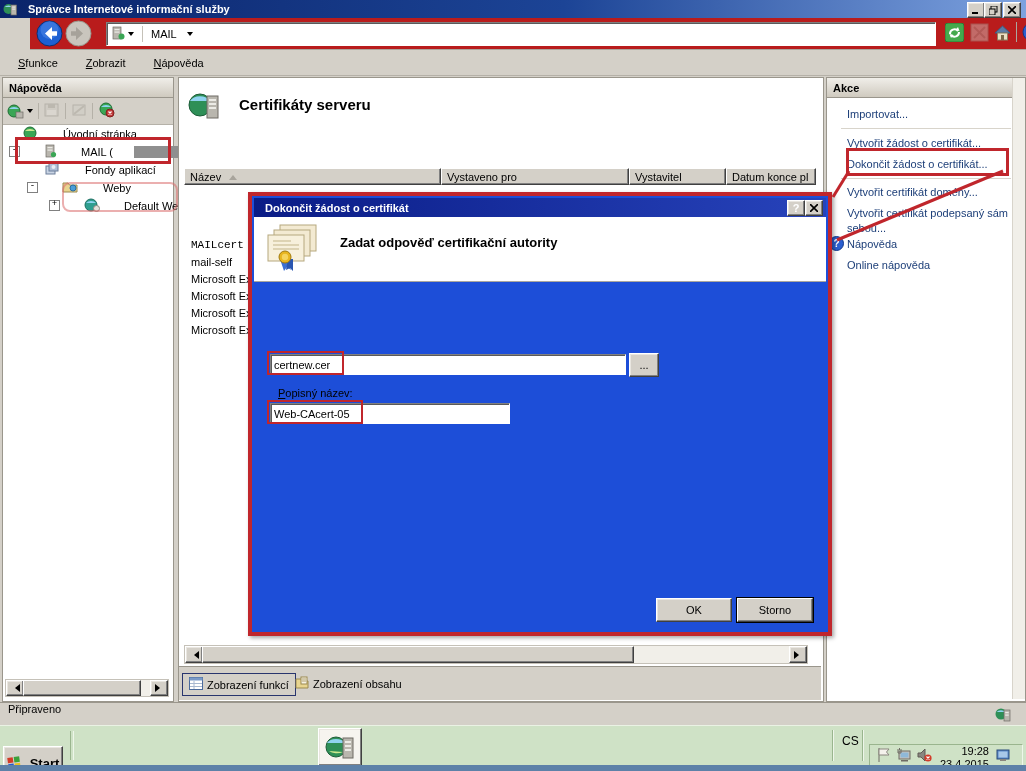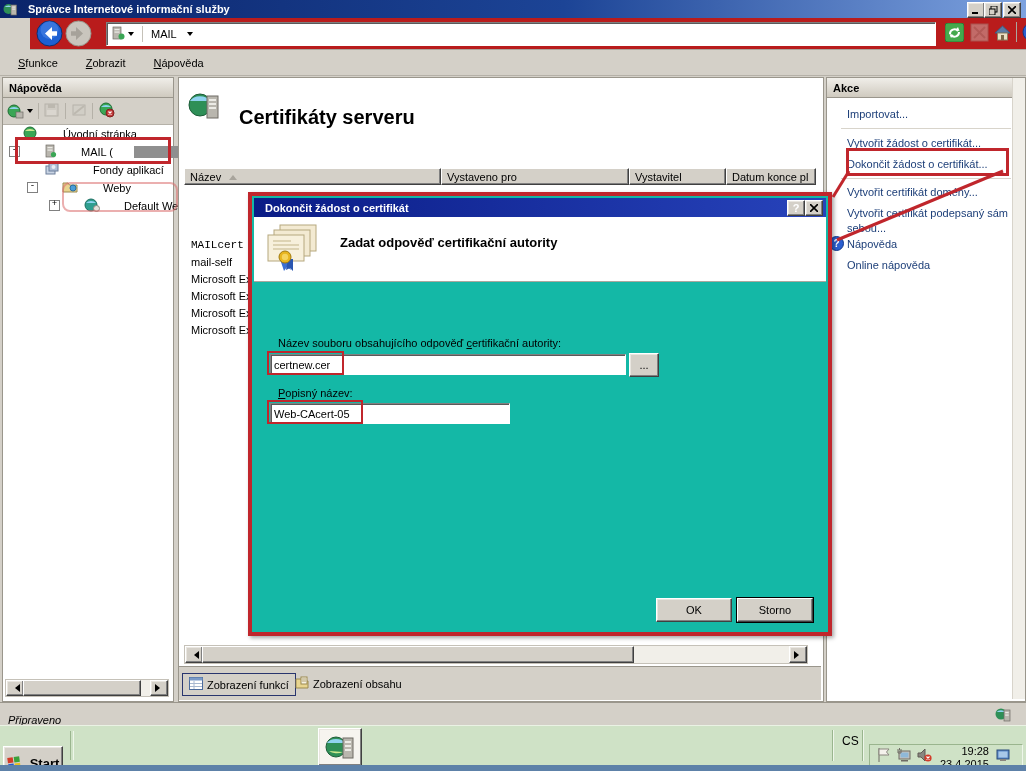--- a/index.html
+++ b/index.html
@@ -198,21 +198,21 @@
       <span style="margin-left:4px;">MAIL (</span>
       <span style="display:inline-block;width:52px;height:12px;background:#8f8f8f;margin:0 1px;"></span>
       <span>,Administr</span>
     </div>
     <div class="treerow" style="left:42px;top:83px;">
       <span><svg width="15" height="14">
             <rect x="1" y="4" width="9" height="8" fill="#c9d4e4" stroke="#6d7f9a"></rect>
             <rect x="4" y="1" width="9" height="8" fill="#aebed6" stroke="#6d7f9a"></rect>
             <circle cx="8.5" cy="5" r="2" fill="#e8edf4"></circle>
           </svg></span>
-      <span style="margin-left:13px;">Fondy aplikací</span>
+      <span style="margin-left:5px;">Fondy aplikací</span>
     </div>
     <div class="treerow" style="left:24px;top:101px;">
       <span class="expander">-</span>
       <span style="margin-left:4px;"><svg width="16" height="13">
             <path d="M1 3 h5 l1.5 2 H15 v7 H1z" fill="#e8d590" stroke="#9c8a50"></path>
             <circle cx="11" cy="8" r="3" fill="#4a9ed8" stroke="#2a6ea0"></circle>
           </svg></span>
       <span style="margin-left:5px;">Weby</span>
     </div>
     <div class="treerow" style="left:46px;top:119px;">
@@ -240,21 +240,21 @@
     <div class="abs" style="left:8px;top:12px;">
       <svg width="34" height="32">
           <circle cx="13" cy="15" r="11" fill="#2e8f57" stroke="#1c5c38"></circle>
           <path d="M3 11a11 8 0 0 1 20 0z" fill="#8fd3f0"></path>
           <rect x="20" y="6" width="11" height="22" fill="#b9b6ae" stroke="#6e6b64"></rect>
           <rect x="22" y="9" width="7" height="2" fill="#ecebe6"></rect>
           <rect x="22" y="13" width="7" height="2" fill="#ecebe6"></rect>
           <rect x="22" y="17" width="7" height="2" fill="#ecebe6"></rect>
         </svg>
     </div>
-    <div class="abs bold" style="left:54px;top:28px;font-size:20px;">Certifikáty serveru</div>
+    <div class="abs bold" style="left:54px;top:18px;font-size:15px;">Certifikáty serveru</div>
 
     <div class="abs" style="left:5px;top:90px;width:632px;height:17px;">
       <div class="colhdr" style="left:0;width:257px;">
         <span>Název</span>
           <span class="sort-asc"></span>
       </div>
       <div class="colhdr" style="left:257px;width:188px;">
           <span>Vystaveno pro</span>
         </div>
       <div class="colhdr" style="left:445px;width:97px;">
@@ -320,21 +320,21 @@
       <svg width="15" height="15">
           <circle cx="7.5" cy="7.5" r="7" fill="#2b5fd0" stroke="#123a8c"></circle>
           <text x="7.5" y="11" text-anchor="middle" font-size="10" font-weight="bold" fill="#fff" font-family="Liberation Sans, sans-serif">?</text>
         </svg>
     </div>
     <div class="action-item" style="top:160px;">Nápověda</div>
     <div class="action-item" style="top:181px;">Online nápověda</div>
     <div class="abs scroll-track" style="right:0;top:0;width:12px;height:621px;border:none;border-left:1px solid #d8d4cb;"></div>
   </div>
 
-  <div class="abs" style="left:248px;top:192px;width:576px;height:436px;border:4px solid #c0262c;background:#14b8a6;box-shadow:2px 2px 4px rgba(0,0,0,.35);">
+  <div class="abs" style="left:248px;top:192px;width:576px;height:436px;border:4px solid #c0262c;background:#1d4ed8;box-shadow:2px 2px 4px rgba(0,0,0,.35);">
     <div class="dlg-titlebar abs" style="left:2px;top:2px;right:2px;height:19px;display:flex;align-items:center;">
       <span class="bold" style="margin-left:5px;font-size:11px;">Dokončit žádost o certifikát</span>
       <div class="raised winbtn" style="position:absolute;right:21px;top:2px;font-weight:bold;">
           <span>?</span>
         </div>
       <div class="raised winbtn" style="position:absolute;right:3px;top:2px;">
           <svg width="8" height="8">
             <path d="M0 0 L8 8 M8 0 L0 8" stroke="#000" stroke-width="1.6"></path>
           </svg>
         </div>
@@ -352,23 +352,20 @@
           <polygon points="14,36 18,48 21,44 25,47 20,35" fill="#3b6fd4"></polygon>
           <polygon points="22,36 20,47 24,45 27,48 27,36" fill="#2a56b0"></polygon>
           <circle cx="19" cy="34" r="6" fill="#e8b520" stroke="#a07a10"></circle>
           <circle cx="19" cy="34" r="3.2" fill="#f6d45e"></circle>
         </svg>
       </div>
       <span class="abs bold" style="left:80px;top:18px;font-size:13px;">Zadat odpověď certifikační autority</span>
     </div>
 
 
-    <div class="fieldlabel" style="left:26px;top:141px;">
-      <span>Název souboru obsahujícího odpověď </span><span class="u">c</span><span>ertifikační autority:</span>
-    </div>
     <input class="abs sunkenw" style="left: 18px; top: 158px; width: 348px; height: 17px; font: 11px &quot;Liberation Sans&quot;, sans-serif; padding: 1px 3px;" readonly="" value="certnew.cer">
     <div class="btn raised" style="left:377px;top:157px;width:28px;height:22px;">
         <span>...</span>
       </div>
 
     <div class="fieldlabel" style="left:26px;top:191px;">
       <span class="u">P</span><span>opisný název:</span>
     </div>
     <input class="abs sunkenw" style="left: 18px; top: 207px; width: 232px; height: 17px; font: 11px &quot;Liberation Sans&quot;, sans-serif; padding: 1px 3px;" readonly="" value="Web-CAcert-05">
 
@@ -384,21 +381,21 @@
   </div>
 
   <div class="redbox" style="left:15px;top:137px;width:150px;height:21px;"></div>
   <div class="annot-soft" style="left:62px;top:182px;width:112px;height:26px;"></div>
   <div class="redbox" style="left:846px;top:148px;width:157px;height:22px;"></div>
   <svg class="abs" style="left:0;top:0;pointer-events:none;" width="1026" height="771">
     <line x1="849" y1="171" x2="833" y2="197" stroke="#c0262c" stroke-width="3"></line>
     <line x1="1003" y1="171" x2="837" y2="240" stroke="#c0262c" stroke-width="3"></line>
   </svg>
 
-  <div class="abs groove" style="left:0;top:702px;width:1026px;height:23px;background:#d4d0c8;display:flex;align-items:flex-end;font-style:italic;">
+  <div class="abs groove" style="left:0;top:702px;width:1026px;height:23px;background:#d4d0c8;display:flex;align-items:flex-start;">
     <span style="margin-left:8px;">Připraveno</span>
     <span class="abs" style="left:995px;top:3px;">
       <svg width="16" height="16">
           <circle cx="6" cy="8" r="5.5" fill="#2e8f57"></circle>
           <path d="M1.5 6a5.5 4 0 0 1 9 0z" fill="#8fd3f0"></path>
           <rect x="9" y="4" width="6" height="11" fill="#b9b6ae" stroke="#6e6b64" stroke-width="0.7"></rect>
           <rect x="10.2" y="6" width="3.5" height="1.2" fill="#ecebe6"></rect>
           <rect x="10.2" y="8.5" width="3.5" height="1.2" fill="#ecebe6"></rect>
         </svg>
     </span>

